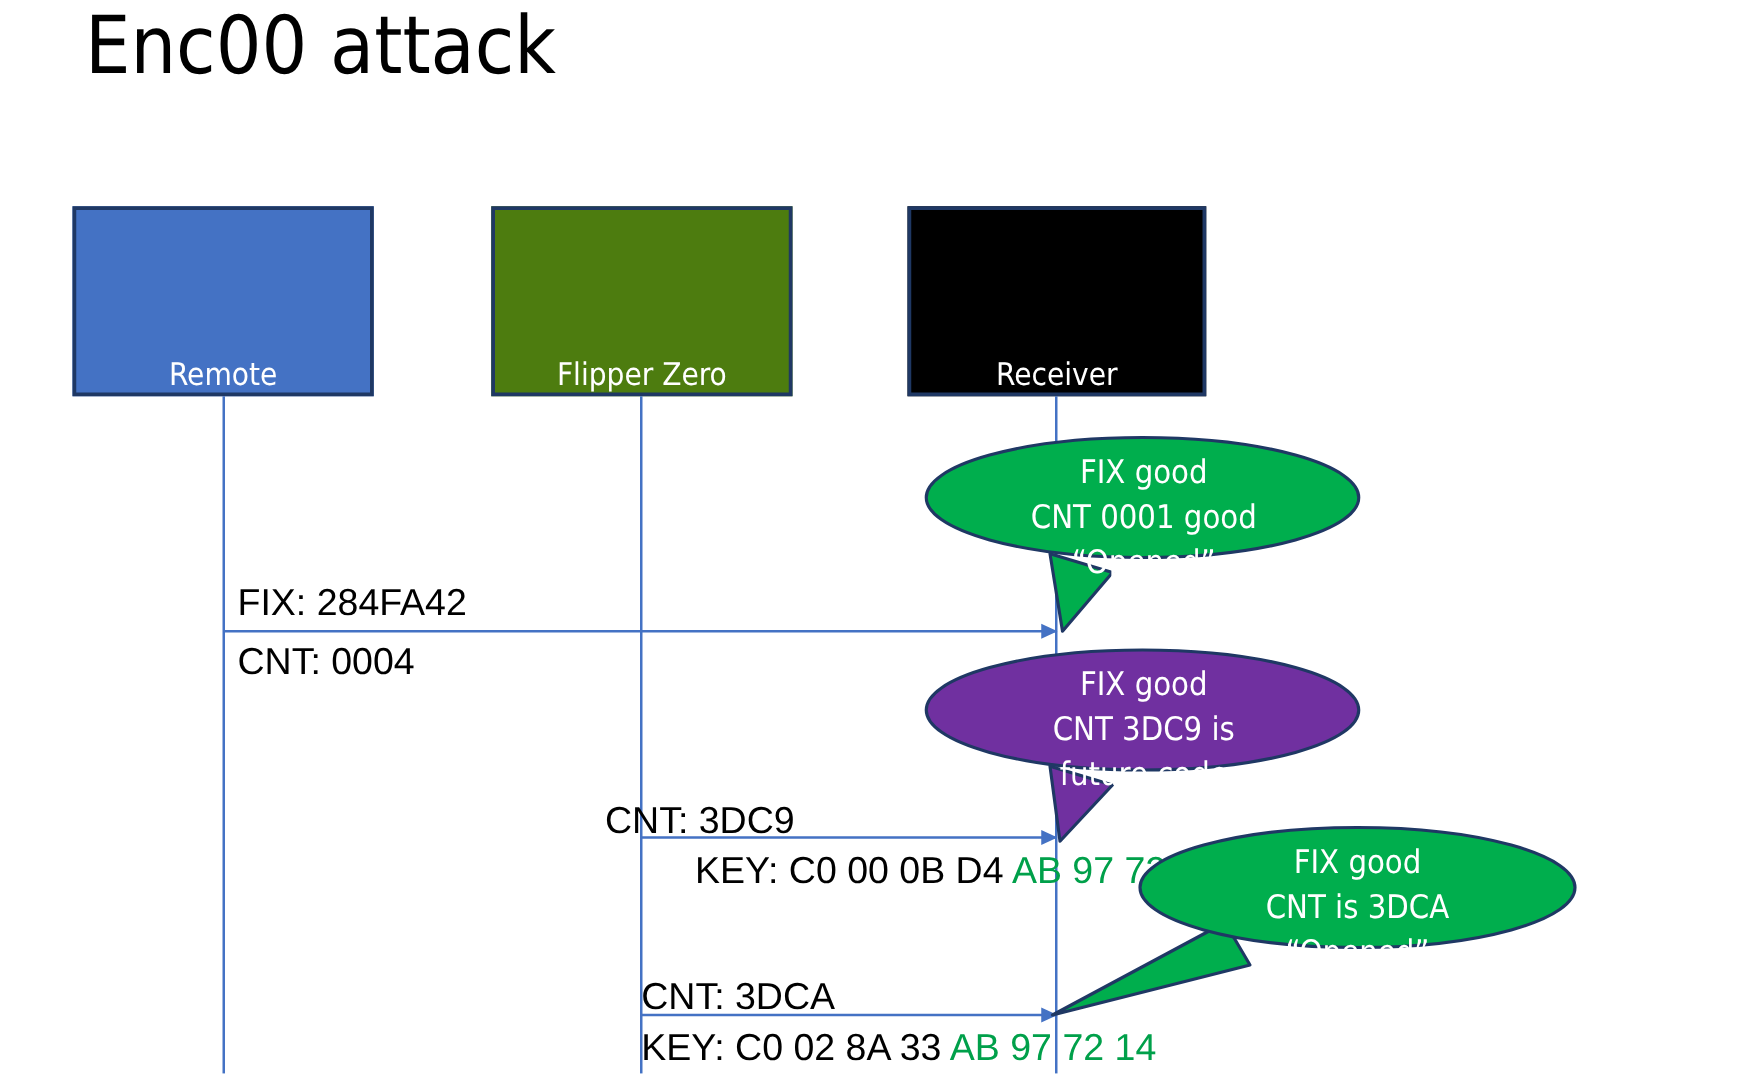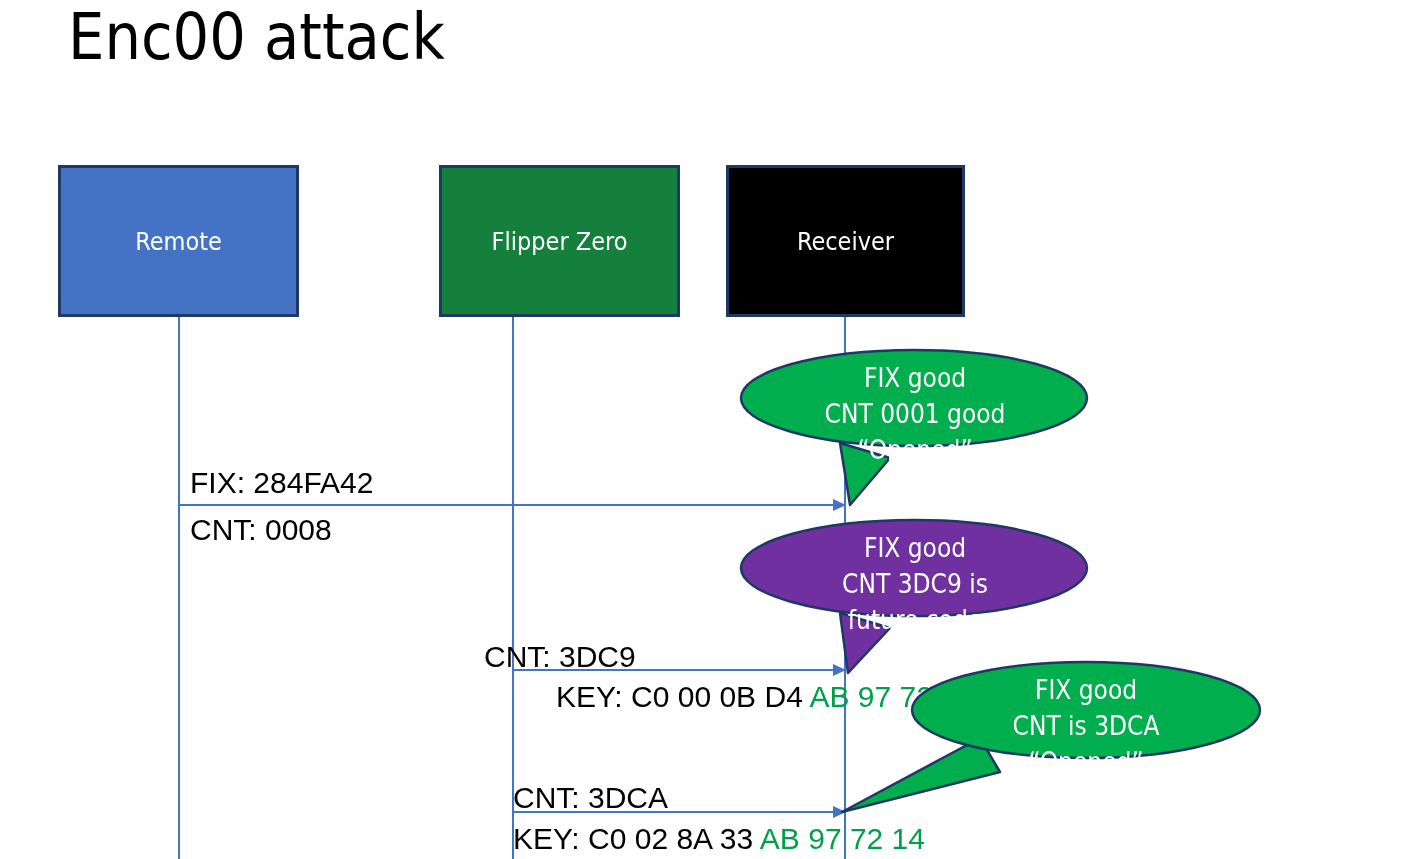--- a/index.html
+++ b/index.html
@@ -33,32 +33,32 @@
     letter-spacing: 0px;
     white-space: nowrap;
   }
 
   
   .actor-box {
     position: absolute;
     box-sizing: border-box;
     border: 3px solid #1F3864;
     display: flex;
-    align-items: center;
+    align-items: flex-end;
     justify-content: center;
   }
   .actor-label {
     color: #ffffff;
     font-size: 25px;
     font-family: "DejaVu Sans Condensed", "Liberation Sans", sans-serif;
     font-stretch: condensed;
     white-space: nowrap;
   }
   #actor-remote   { left: 58px;  top: 165px; width: 241px; height: 152px; background: #4472C4; }
-  #actor-flipper  { left: 393px; top: 165px; width: 241px; height: 152px; background: #15803d; margin-left: 46px; }
+  #actor-flipper  { left: 393px; top: 165px; width: 241px; height: 152px; background: #4d7c0f; }
   #actor-receiver { left: 726px; top: 165px; width: 239px; height: 152px; background: #000000; }
 
   
   .lifeline {
     position: absolute;
     width: 2px;
     background: #4472C4;
   }
   #lifeline-remote   { left: 178px; top: 317px; height: 542px; }
   #lifeline-flipper  { left: 512px; top: 317px; height: 542px; }
@@ -148,21 +148,21 @@
   <div class="actor-box" id="actor-receiver">
     <span class="actor-label">Receiver</span>
   </div>
 
   <div class="lifeline" id="lifeline-remote"></div>
   <div class="lifeline" id="lifeline-flipper"></div>
   <div class="lifeline" id="lifeline-receiver"></div>
 
   <div class="msg-text" id="msg1-fix">FIX: 284FA42</div>
   <div class="msg-arrow" id="arrow-1"></div>
-  <div class="msg-text" id="msg1-cnt">CNT: 0008</div>
+  <div class="msg-text" id="msg1-cnt">CNT: 0004</div>
 
   <div class="msg-text" id="msg2-cnt">CNT: 3DC9</div>
   <div class="msg-arrow" id="arrow-2"></div>
   <div class="msg-text" id="msg2-key"><span>KEY: C0 00 0B D4 </span><span class="hex-green">AB 97 72 14</span></div>
 
   <div class="msg-text" id="msg3-cnt">CNT: 3DCA</div>
   <div class="msg-arrow" id="arrow-3"></div>
   <div class="msg-text" id="msg3-key"><span>KEY: C0 02 8A 33 </span><span class="hex-green">AB 97 72 14</span></div>
 
   <div class="callout" id="callout-1">

